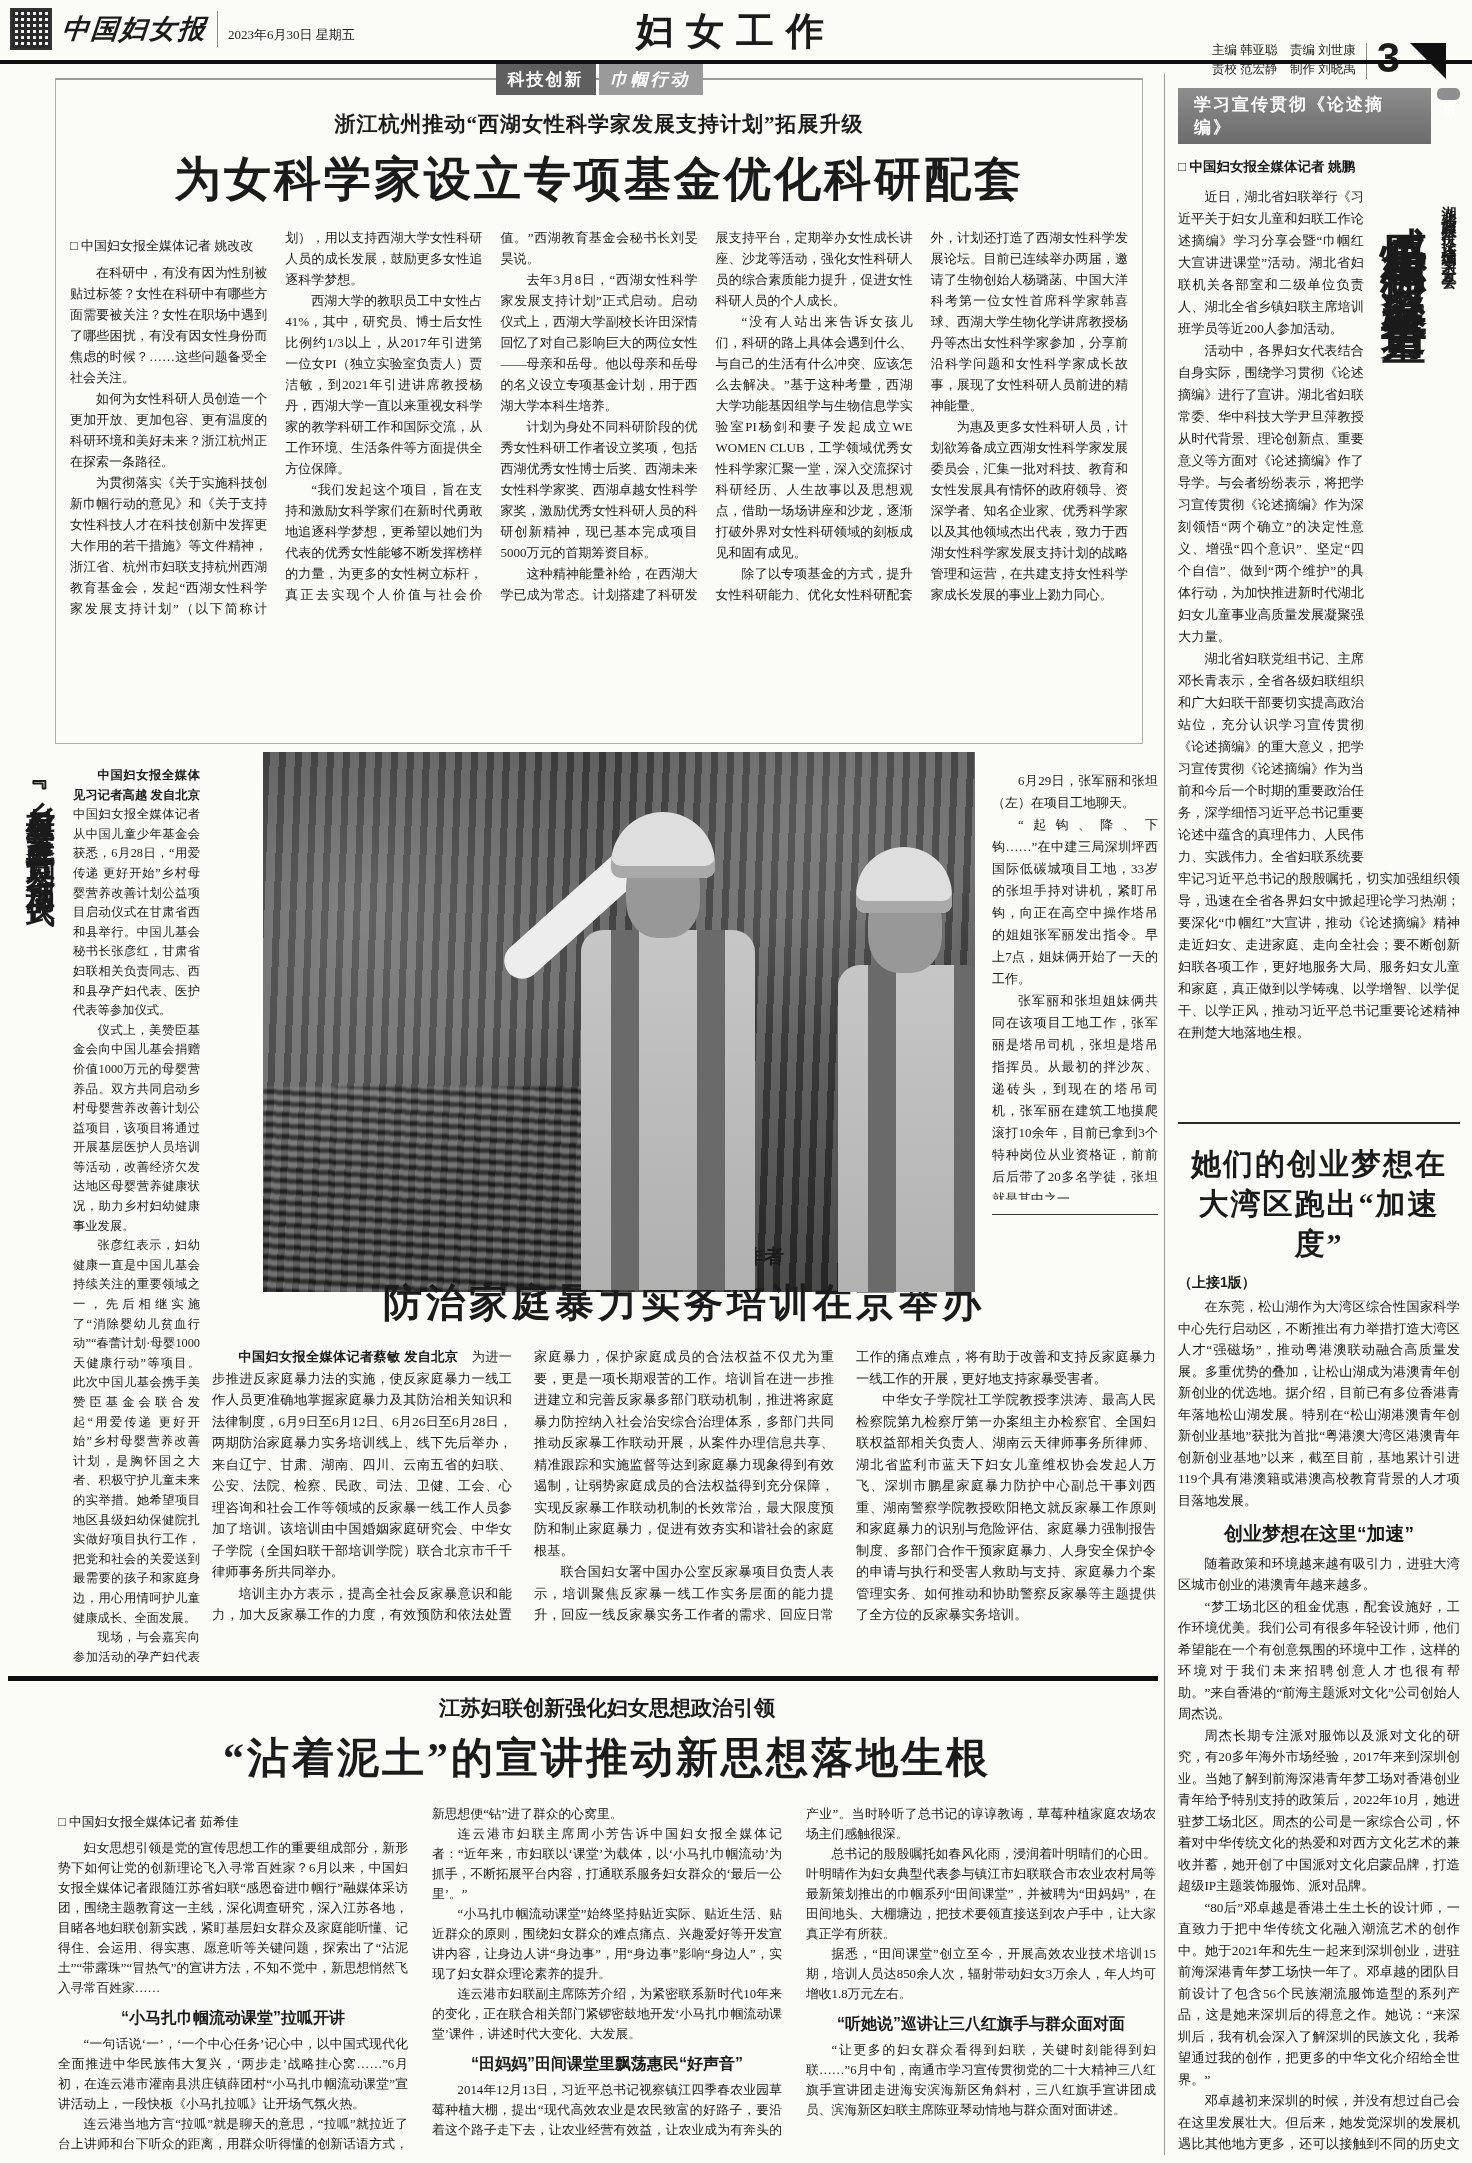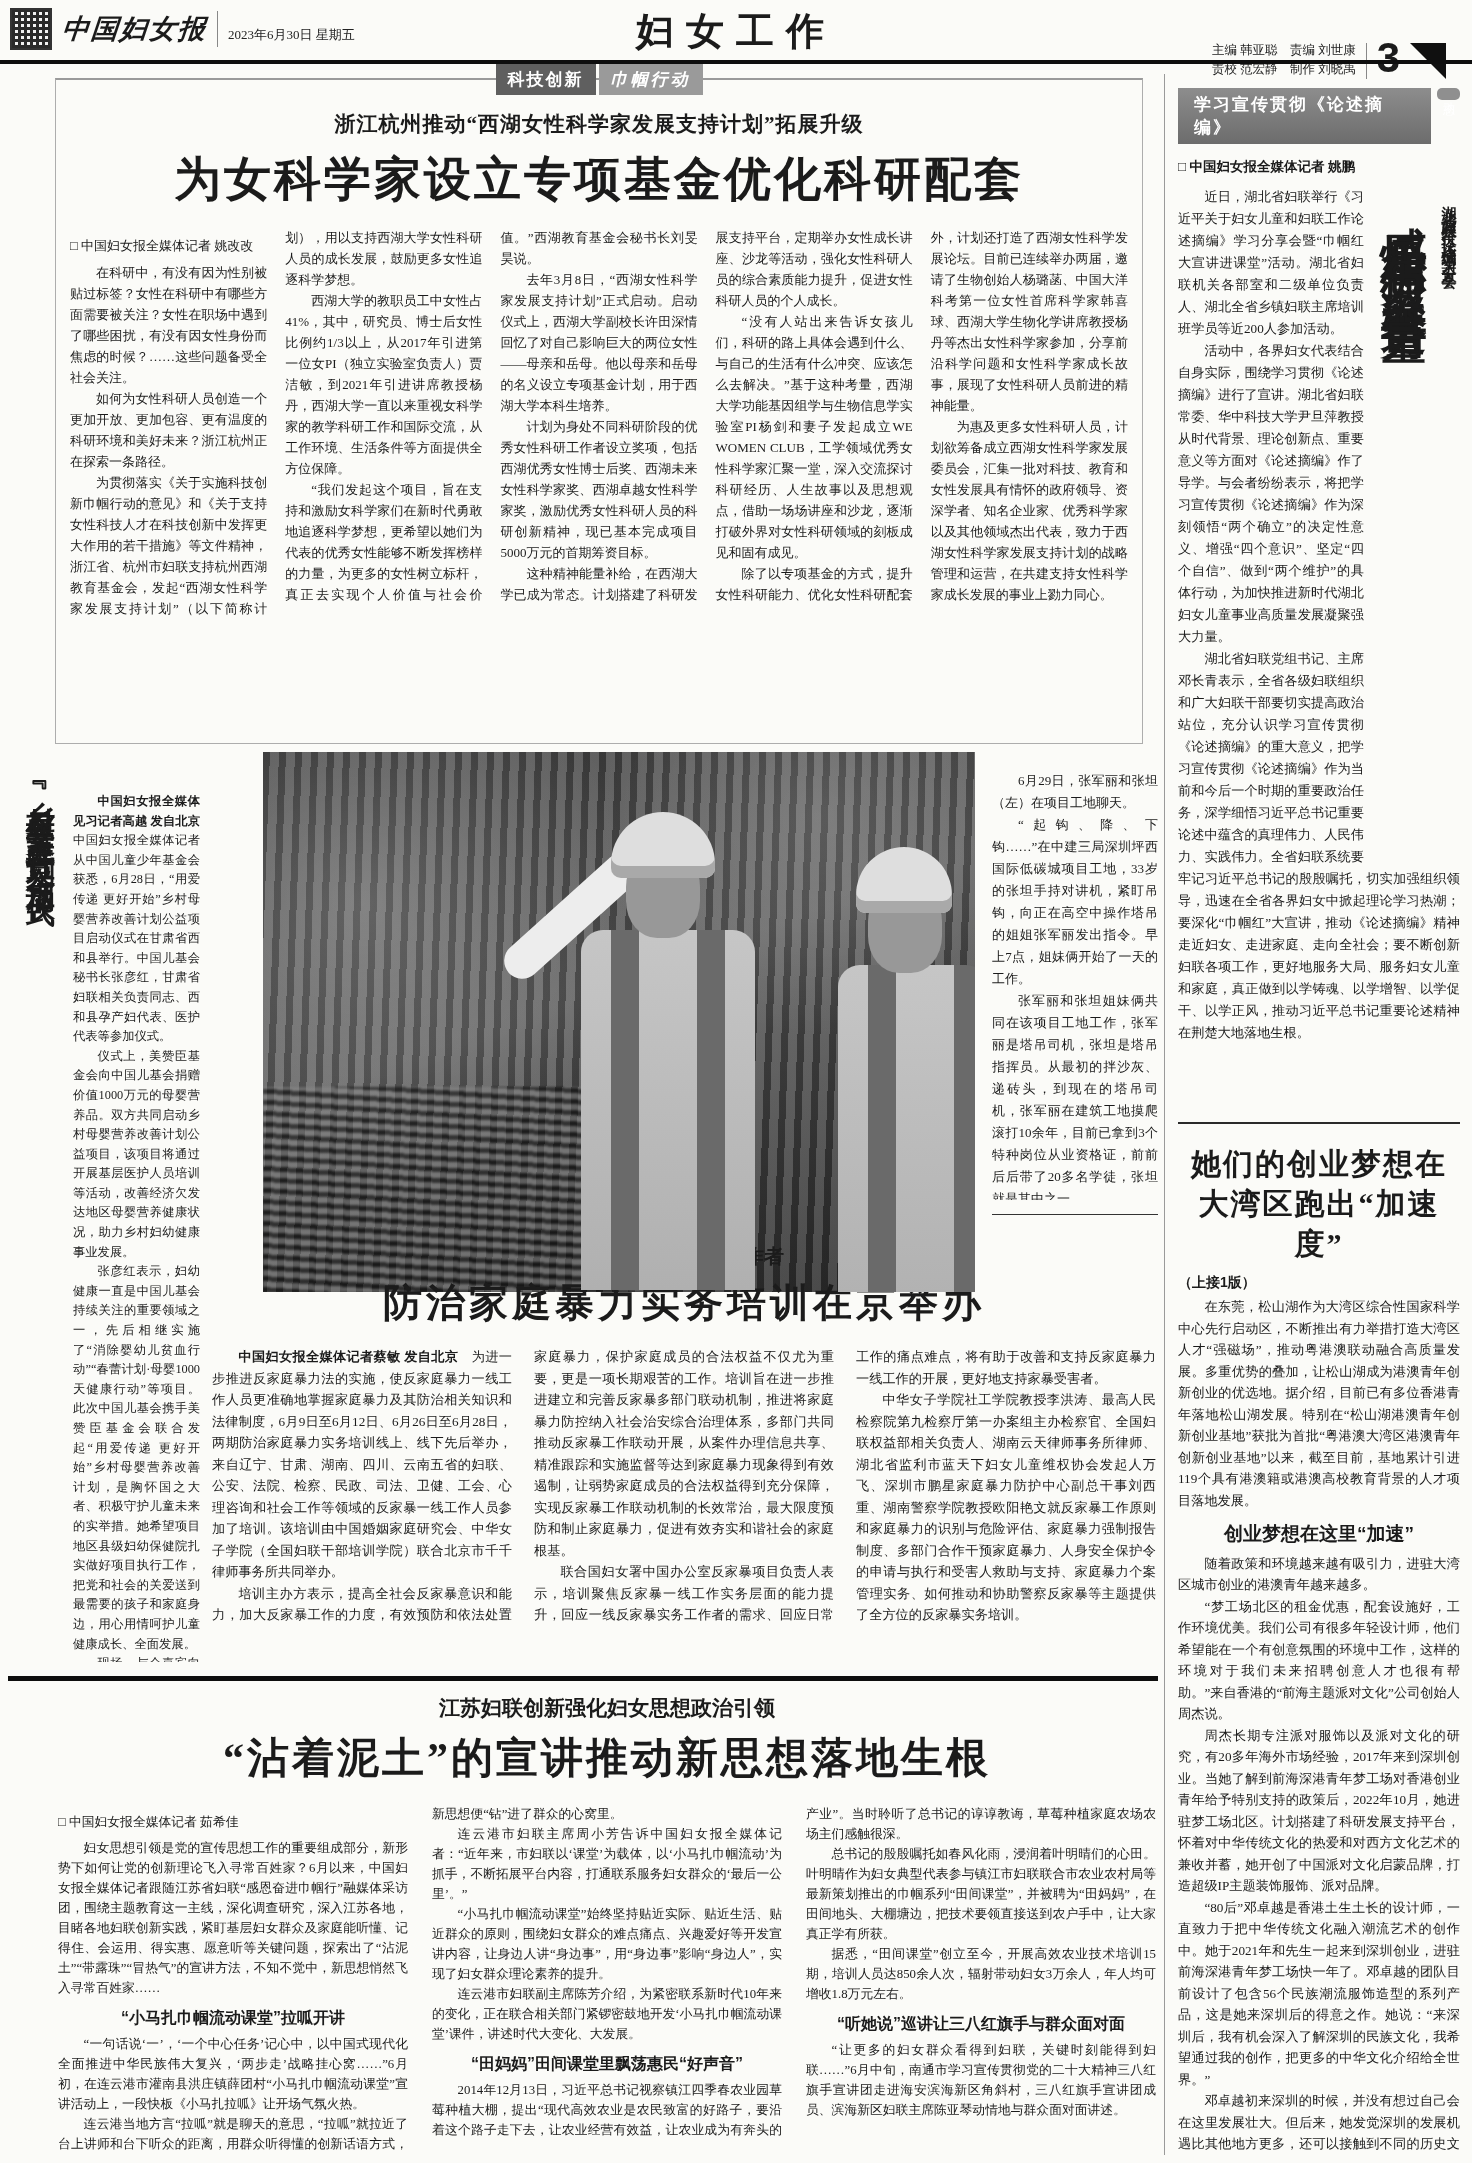--- a/index.html
+++ b/index.html
@@ -33,21 +33,21 @@
   .top-kicker{text-align:center;font-size:21px;font-weight:700;margin:30px 0 10px;letter-spacing:1px;}
   .top-headline{text-align:center;font-size:47px;font-weight:900;letter-spacing:3px;margin:6px 0 16px;}
   .cols5{column-count:5;column-gap:18px;height:452px;overflow:hidden;text-align:justify;
          font-size:13px;line-height:21px;}
   .para{margin:0;text-indent:2em;}
   .col-byline{margin:8px 0 6px;font-weight:400;text-indent:0;}
   
   .left-art{position:absolute;left:18px;top:766px;width:182px;height:896px;display:flex;gap:9px;overflow:hidden;}
   .la-head{writing-mode:vertical-rl;font-size:29px;font-weight:900;letter-spacing:6px;line-height:46px;
            padding-top:6px;}
-  .la-body{flex:1;font-size:12.3px;line-height:19.6px;text-align:justify;overflow:hidden;margin-top:26px;}
+  .la-body{flex:1;font-size:12.3px;line-height:19.6px;text-align:justify;overflow:hidden;}
   
   .photo{position:absolute;left:263px;top:752px;width:712px;height:540px;}
   .photo-scene{position:absolute;inset:0;overflow:hidden;
     background:
       radial-gradient(circle at 14% 28%,rgba(255,255,255,.20),transparent 38%),
       radial-gradient(circle at 78% 12%,rgba(255,255,255,.14),transparent 30%),
       repeating-linear-gradient(92deg,rgba(15,15,15,.45) 0 7px,rgba(110,110,110,.35) 7px 16px),
       linear-gradient(160deg,#4d4d4d,#707070 45%,#2f2f2f);}
   .photo-scene::after{content:"";position:absolute;left:0;bottom:0;width:55%;height:38%;
       background:repeating-linear-gradient(4deg,rgba(0,0,0,.5) 0 5px,rgba(140,140,140,.45) 5px 11px);
@@ -232,19 +232,19 @@
     <div class="rb-headline">
       <span>她们的创业梦想在</span><br>
       <span>大湾区跑出“加速度”</span>
     </div>
     <div class="rb-cont">（上接1版）</div>
     <div class="rb-body">
         <p class="para">在东莞，松山湖作为大湾区综合性国家科学中心先行启动区，不断推出有力举措打造大湾区人才“强磁场”，推动粤港澳联动融合高质量发展。多重优势的叠加，让松山湖成为港澳青年创新创业的优选地。据介绍，目前已有多位香港青年落地松山湖发展。特别在“松山湖港澳青年创新创业基地”获批为首批“粤港澳大湾区港澳青年创新创业基地”以来，截至目前，基地累计引进119个具有港澳籍或港澳高校教育背景的人才项目落地发展。</p>
         <h3 class="subhead">创业梦想在这里“加速”</h3>
         <p class="para">随着政策和环境越来越有吸引力，进驻大湾区城市创业的港澳青年越来越多。</p>
         <p class="para">“梦工场北区的租金优惠，配套设施好，工作环境优美。我们公司有很多年轻设计师，他们希望能在一个有创意氛围的环境中工作，这样的环境对于我们未来招聘创意人才也很有帮助。”来自香港的“前海主题派对文化”公司创始人周杰说。</p>
-        <p class="para">周杰长期专注派对服饰以及派对文化的研究，有20多年海外市场经验，2017年来到深圳创业。当她了解到前海深港青年梦工场对香港创业青年给予特别支持的政策后，2022年10月，她进驻梦工场北区。计划搭建了科研发展支持平台，怀着对中华传统文化的热爱和对西方文化艺术的兼收并蓄，她开创了中国派对文化启蒙品牌，打造超级IP主题装饰服饰、派对品牌。</p>
+        <p class="para">周杰长期专注派对服饰以及派对文化的研究，有20多年海外市场经验，2017年来到深圳创业。当她了解到前海深港青年梦工场对香港创业青年给予特别支持的政策后，2022年10月，她进驻梦工场北区。周杰的公司是一家综合公司，怀着对中华传统文化的热爱和对西方文化艺术的兼收并蓄，她开创了中国派对文化启蒙品牌，打造超级IP主题装饰服饰、派对品牌。</p>
         <p class="para">“80后”邓卓越是香港土生土长的设计师，一直致力于把中华传统文化融入潮流艺术的创作中。她于2021年和先生一起来到深圳创业，进驻前海深港青年梦工场快一年了。邓卓越的团队目前设计了包含56个民族潮流服饰造型的系列产品，这是她来深圳后的得意之作。她说：“来深圳后，我有机会深入了解深圳的民族文化，我希望通过我的创作，把更多的中华文化介绍给全世界。”</p>
         <p class="para">邓卓越初来深圳的时候，并没有想过自己会在这里发展壮大。但后来，她发觉深圳的发展机遇比其他地方更多，还可以接触到不同的历史文化，这对她的创作有所帮助。如今，邓卓越已经成立了深圳的生活馆，还把家安在了深圳，孩子也在这里上学。她说，要让孩子从小学习传统文化，让孩子“沾中国文化的福气”。</p>
       </div>
   </div>
 
 </div>
 
 </body></html>

